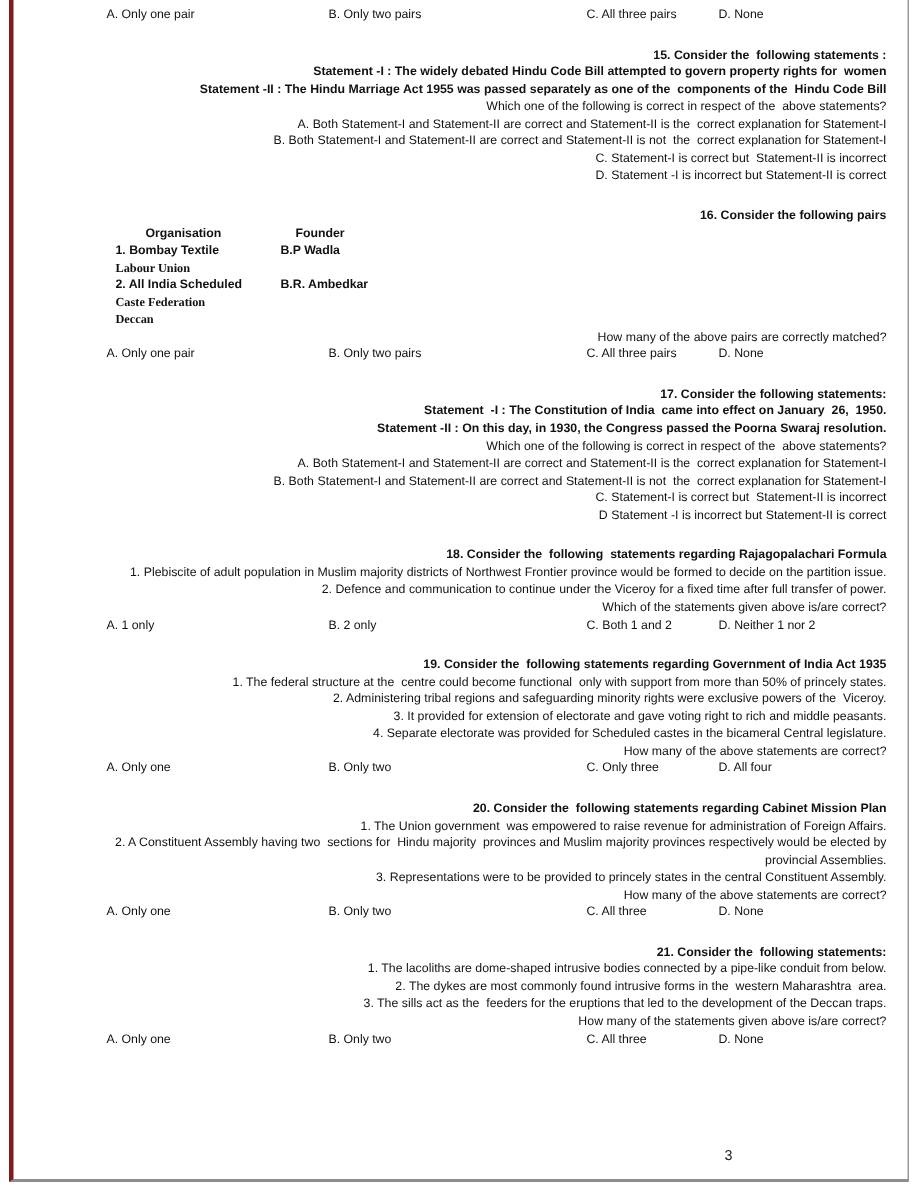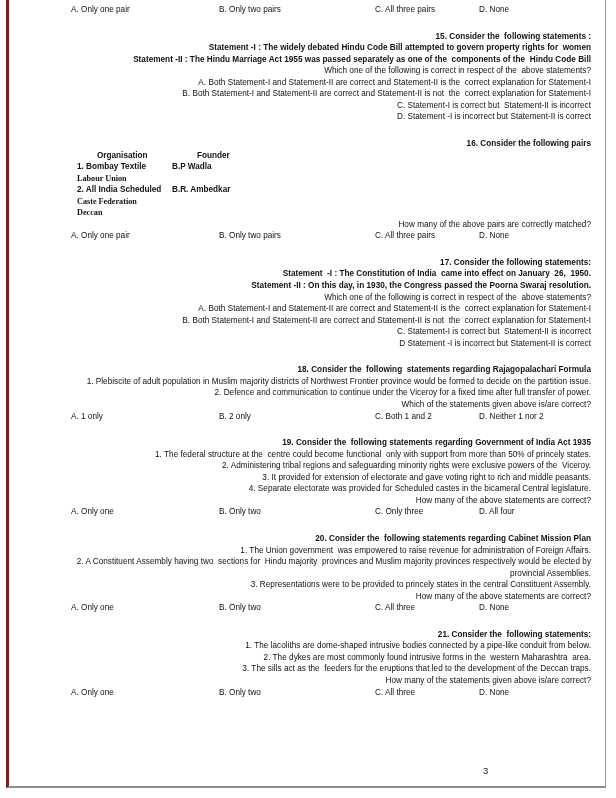--- a/index.html
+++ b/index.html
@@ -60,42 +60,42 @@
     font-size: 8.2px;
     line-height: 11.6px;
   }
   .opt {
     position: absolute;
     top: 0;
     white-space: nowrap;
   }
   .opt.a { left: 0px; }
   .opt.b { left: 148px; }
-  .opt.c { left: 304px; }
+  .opt.c { left: 320px; }
   .opt.d { left: 408px; }
 
   
   .pair-head {
     position: relative;
     height: 11.55px;
     font-size: 8.2px;
     line-height: 11.55px;
     font-weight: bold;
   }
   .pair-head .col-org { position: absolute; left: 26px; }
   .pair-head .col-fnd { position: absolute; left: 126px; }
   .pair-row {
     position: relative;
     height: 11.55px;
     font-size: 8.2px;
     line-height: 11.55px;
     font-weight: bold;
   }
   .pair-row .p-left { position: absolute; left: 6px; }
-  .pair-row .p-right { position: absolute; left: 101px; }
+  .pair-row .p-right { position: absolute; left: 116px; }
   .pair-cont {
     font-size: 8.2px;
     line-height: 11.55px;
     font-weight: bold;
     padding-left: 6px;
     font-family: Liberation Serif, serif;
   }
 
   .page-number {
     position: absolute;

